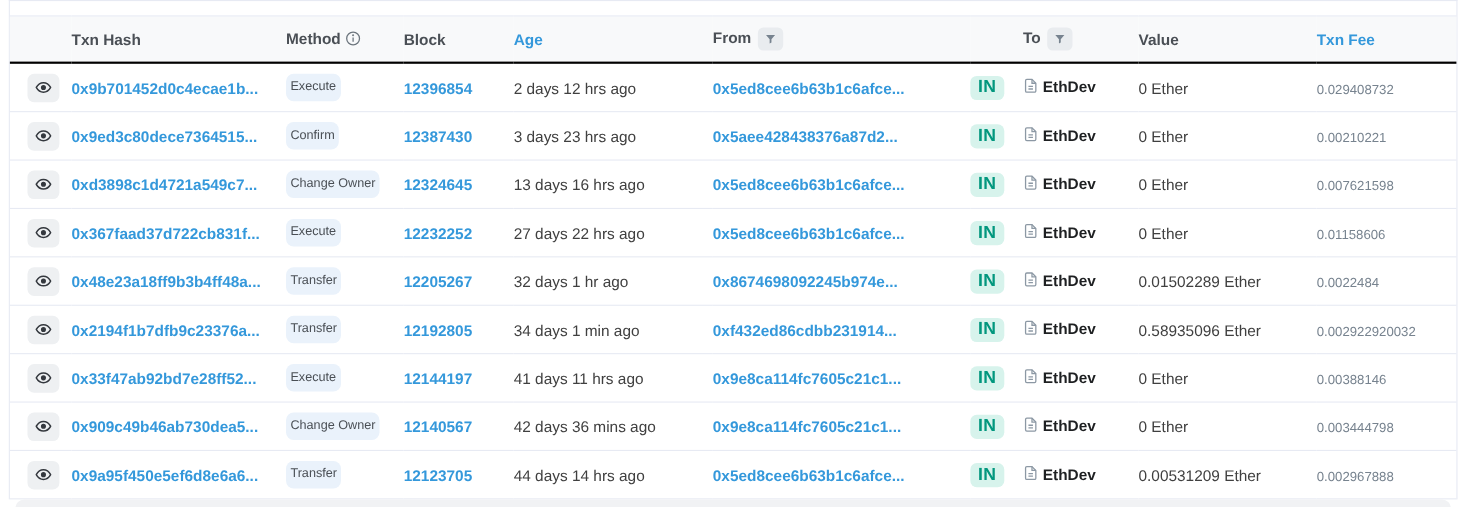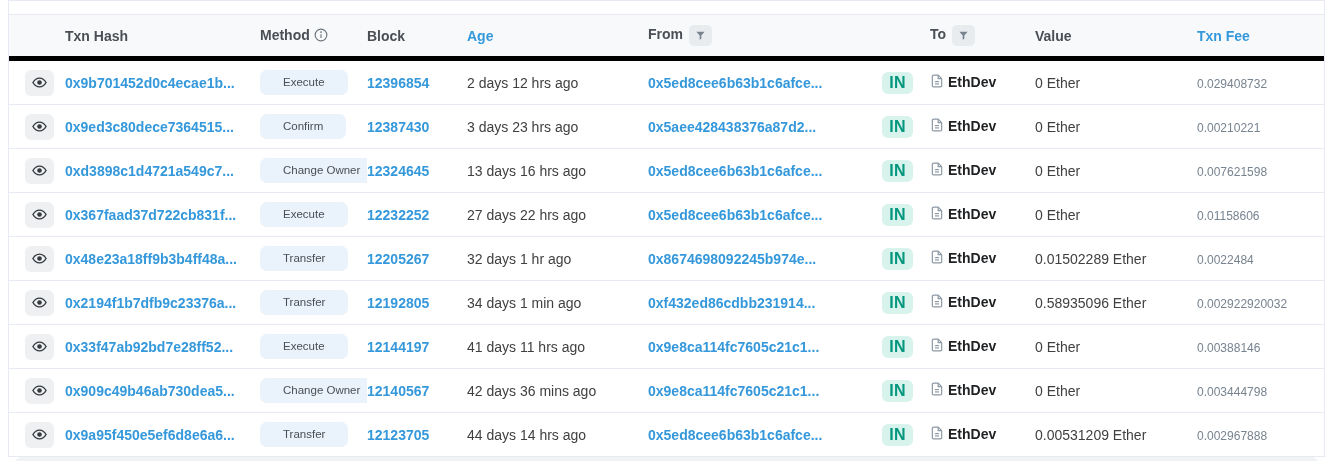--- a/index.html
+++ b/index.html
@@ -14,40 +14,40 @@
     border-left:1px solid #e7eaf3;
     border-right:1px solid #e7eaf3;
     border-top:1px solid #e7eaf3;
     padding-top:13px;
     background:#fff;
   }
   table{border-collapse:collapse;width:100%;table-layout:fixed;}
   thead th{
     background:#f8f9fa;
     border-top:1px solid #e7eaf3;
-    border-bottom:5px solid #000000;
+    border-bottom:2px solid #000000;
     height:41px;
     text-align:left;
     font-size:14px;font-weight:700;color:#4a4f55;
     padding:0;vertical-align:middle;white-space:nowrap;
   }
   tbody td{
     border-bottom:1px solid #e7eaf3;
     height:43px;padding:0;vertical-align:middle;white-space:nowrap;overflow:hidden;
   }
   a{color:#3498db;text-decoration:none;cursor:pointer;font-weight:bold;}
   .th-link{color:#3498db;cursor:pointer;}
   .eye-btn{
     margin-left:16px;width:29px;height:26px;border:none;border-radius:6px;
     background:#eef0f2;color:#34383e;display:inline-flex;align-items:center;justify-content:center;
     cursor:pointer;padding:0;
   }
   .method-badge{
     display:inline-block;background:#eaf2fb;color:#4a4f55;
-    font-size:11.5px;line-height:1;padding:7px 23px;border-radius:7px;
+    font-size:11.5px;line-height:1;padding:7px 4px;border-radius:7px;
     min-width:46px;text-align:center;box-sizing:border-box;
   }
   .in-badge{
     display:inline-flex;align-items:center;justify-content:center;
     width:31px;height:22px;border-radius:6px;
     background:#d7f3ec;color:#02977e;font-size:16px;font-weight:700;letter-spacing:.3px;
   }
   .filter-btn{
     display:inline-flex;align-items:center;justify-content:center;
     width:23px;height:21px;border:none;border-radius:5px;background:#e9ecef;color:#77838f;

